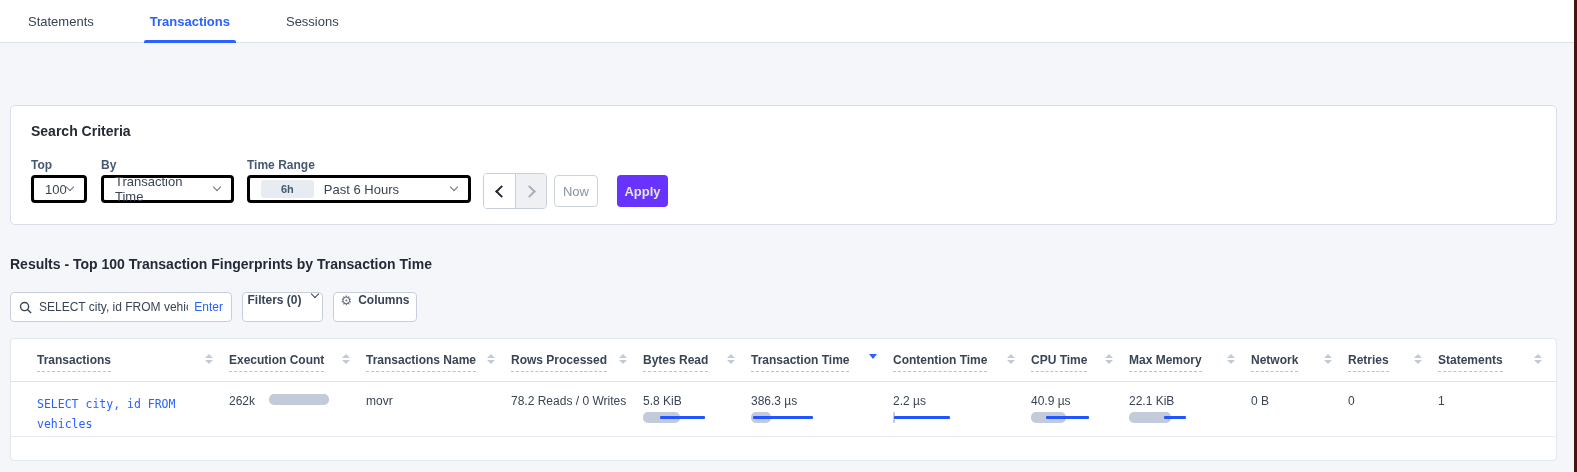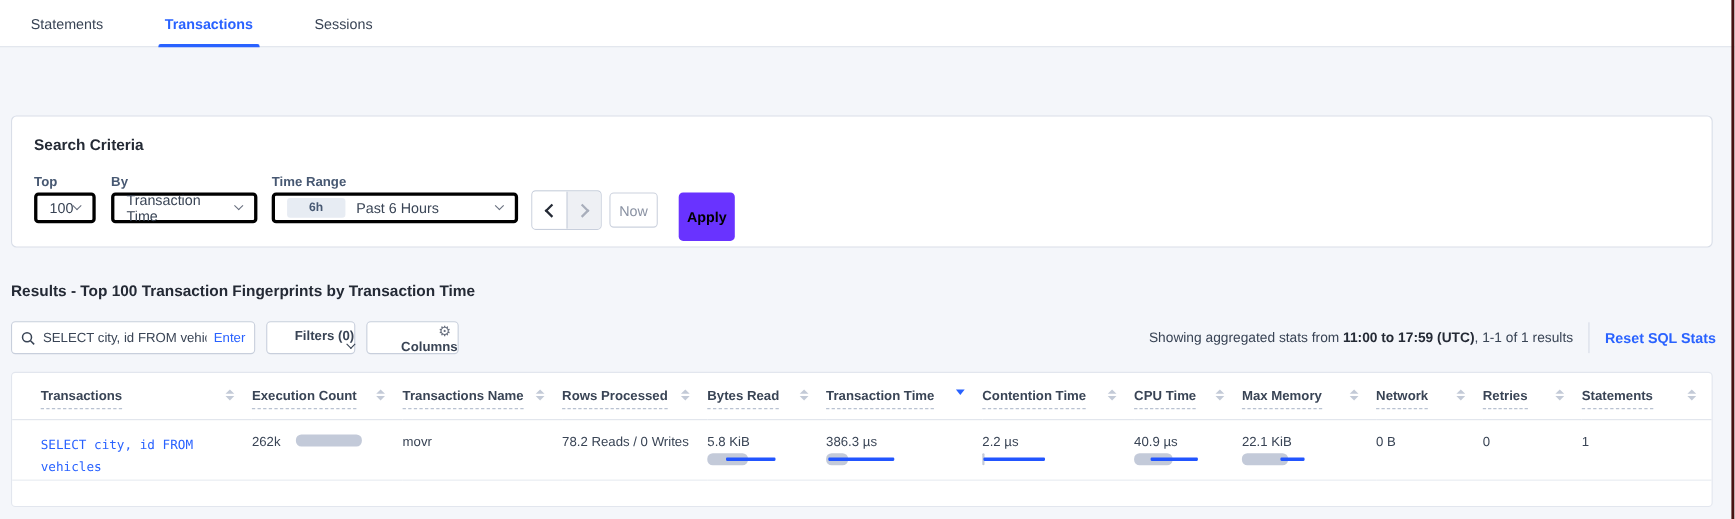--- a/index.html
+++ b/index.html
@@ -43,34 +43,34 @@
               padding:3px 20px; margin-right:10px; }
   .arrow-group { position:absolute; top:67px; left:472px; height:36px; display:flex;
                  border:1px solid #c8cfdc; border-radius:4px; overflow:hidden; }
   .arrow-btn { width:31px; height:100%; display:flex; align-items:center; justify-content:center; background:#fff; cursor:pointer; }
   .arrow-btn.disabled { background:#eef0f4; cursor:default; border-left:1px solid #c8cfdc; }
   .chevL { width:9px; height:9px; border-left:2.5px solid #242a35; border-bottom:2.5px solid #242a35; transform:rotate(45deg); margin-left:3px;}
   .chevR { width:9px; height:9px; border-right:2px solid #a8aebb; border-top:2px solid #a8aebb; transform:rotate(45deg); margin-right:3px;}
   .now-btn { position:absolute; top:69px; left:543px; width:44px; height:32px; background:#fff;
              border:1px solid #ccd2de; border-radius:4px; color:#8a92a3; font-size:13px;
              display:flex; align-items:center; justify-content:center; cursor:pointer; }
-  .apply-btn { position:absolute; top:69px; left:606px; width:51px; height:44px; background:#6933ff;
-               border:none; border-radius:4px; color:#000000; font-size:13px; font-weight:bold;
+  .apply-btn { position:absolute; top:69px; left:606px; width:51px; height:32px; background:#6933ff;
+               border:none; border-radius:4px; color:#e5e5e5; font-size:13px; font-weight:bold;
                display:flex; align-items:center; justify-content:center; cursor:pointer; }
 
   
   .results-heading { position:absolute; top:256px; left:10px; font-size:14px; font-weight:bold; color:#242a35; }
   .search-box { position:absolute; top:292px; left:10px; width:222px; height:30px; background:#fff;
                 border:1px solid #c8cfdc; border-radius:4px; display:flex; align-items:center; padding:0 8px; }
   .search-box input { border:none; outline:none; flex:1; min-width:0; font-size:12px; color:#394455;
                       font-family:"Liberation Sans",sans-serif; background:transparent; }
   .enter-link { color:#2962ff; font-size:12px; margin-left:6px; cursor:pointer; }
   .toolbar-btn { position:absolute; top:292px; height:30px; background:#fff; border:1px solid #c8cfdc;
-                 border-radius:4px; display:flex; align-items:flex-end; justify-content:center;
-                 font-size:12px; font-weight:bold; color:#394455; cursor:pointer;flex-direction:column; }
+                 border-radius:4px; display:flex; align-items:flex-start; justify-content:center;
+                 font-size:12px; font-weight:bold; color:#394455; cursor:pointer; }
   .btn-filters { left:242px; width:81px; }
   .btn-columns { left:333px; width:84px; }
   .gear { font-size:13px; color:#69707f; margin-right:6px; font-weight:normal; }
   .stats-area { position:absolute; top:292px; right:17px; height:30px; display:flex; align-items:center; }
   .stats-text { font-size:12.5px; color:#394455; }
   .stats-text b { color:#242a35; }
   .vdivider { width:1px; height:28px; background:#d6dbe7; margin:0 14px; }
   .reset-link { font-size:13px; font-weight:bold; color:#2962ff; cursor:pointer; white-space:nowrap; }
 
   
@@ -84,21 +84,21 @@
   td { vertical-align:top; height:55px; border-bottom:1px solid #e7ebf1; font-size:12px; color:#394455; padding-top:12px; }
   th:first-child .th-inner, td.first { padding-left:26px; }
   .sort { display:flex; flex-direction:column; align-items:center; gap:2px; margin-top:1px; cursor:pointer; }
   .tri-up { width:0; height:0; border-left:4px solid transparent; border-right:4px solid transparent;
             border-bottom:4px solid #c3cad7; }
   .tri-down { width:0; height:0; border-left:4px solid transparent; border-right:4px solid transparent;
               border-top:4px solid #c3cad7; }
   .sort.active .tri-down { border-top-color:#2962ff; border-left-width:4.5px; border-right-width:4.5px; border-top-width:5px; }
   .query-link { font-family:"DejaVu Sans Mono", monospace; font-size:11.5px; color:#2962ff; line-height:1.75;
                 display:inline-block; width:170px; cursor:pointer; }
-  .exec-cell { display:flex; align-items:center; gap:14px; }
+  .exec-cell { display:flex; gap:14px; }
   .bar-track { position:relative; width:62px; height:11px; margin-top:4px; }
   .bar-track.inline { margin-top:0; }
   .gbar { position:absolute; left:0; top:0; height:11px; background:#c3cad9; border-radius:5px; }
   .bline { position:absolute; top:4px; height:3px; background:#2255ff; border-radius:1px; }
 
   .edge-strip { position:absolute; right:0; top:0; width:3px; height:472px; background:#471212; }
 </style>
 </head>
 <body>
 
@@ -170,25 +170,20 @@
   <div class="toolbar-btn btn-filters">
     <span>Filters (0)</span>
     <span class="chev sm blue-dark" style="margin-top:-2px;"></span>
   </div>
 
   <div class="toolbar-btn btn-columns">
     <span class="gear">⚙</span>
     <span>Columns</span>
   </div>
 
-  <div class="stats-area">
-    <span class="stats-text"><span>Showing aggregated stats from </span><b>11:00 to 17:59 (UTC)</b><span>, 1-1 of 1 results</span></span>
-    <span class="vdivider"></span>
-    <span class="reset-link">Reset SQL Stats</span>
-  </div>
 
   <div class="table-card">
     <table>
       <colgroup>
         <col style="width:218px">
           <col style="width:137px">
           <col style="width:145px">
           <col style="width:132px">
         <col style="width:108px">
           <col style="width:142px">

